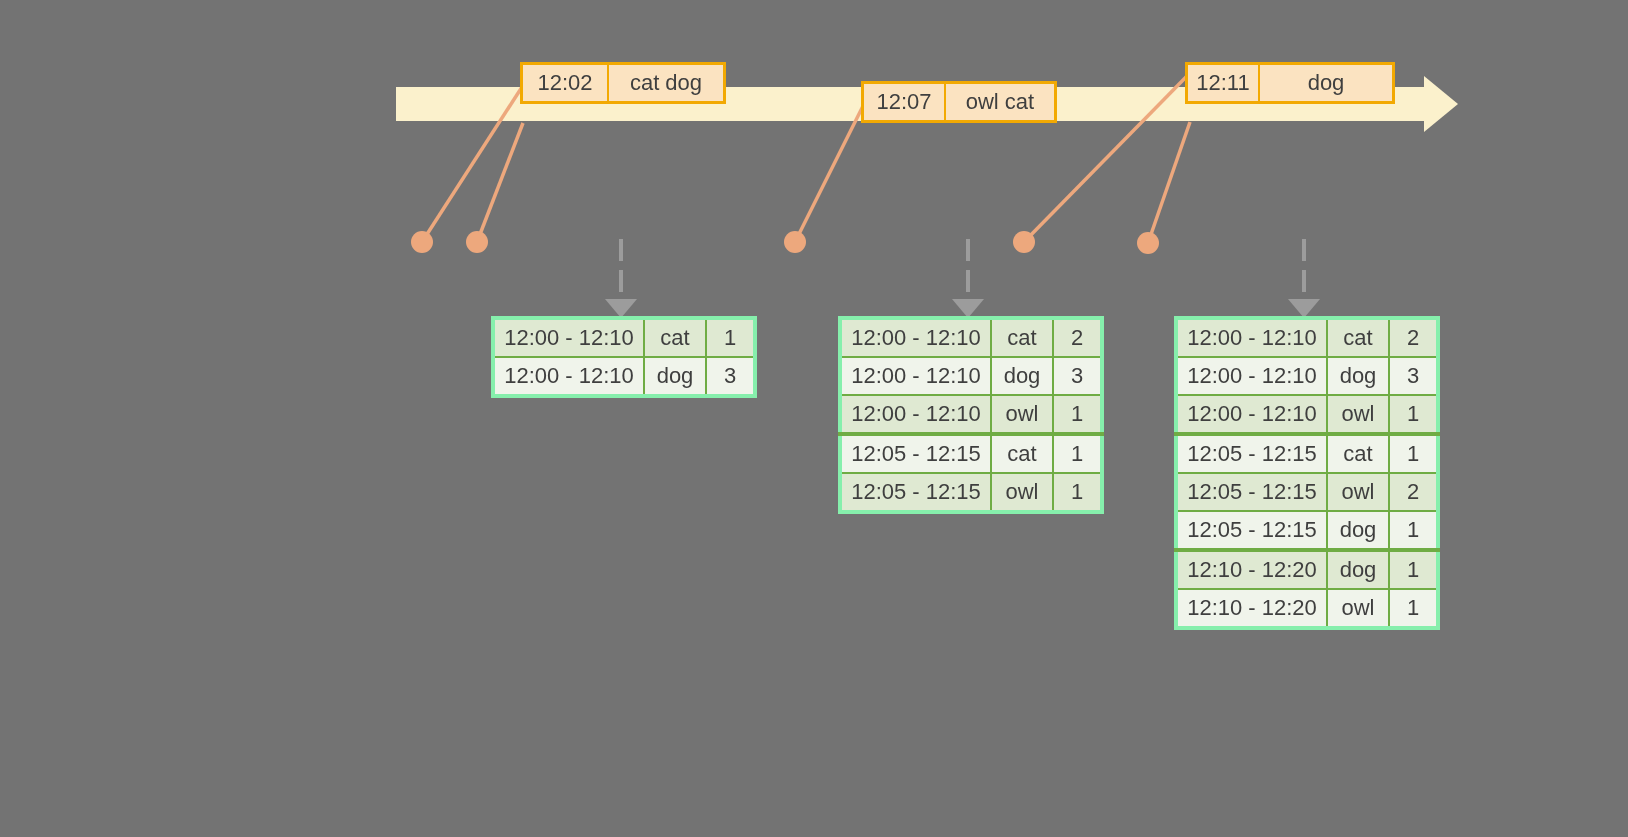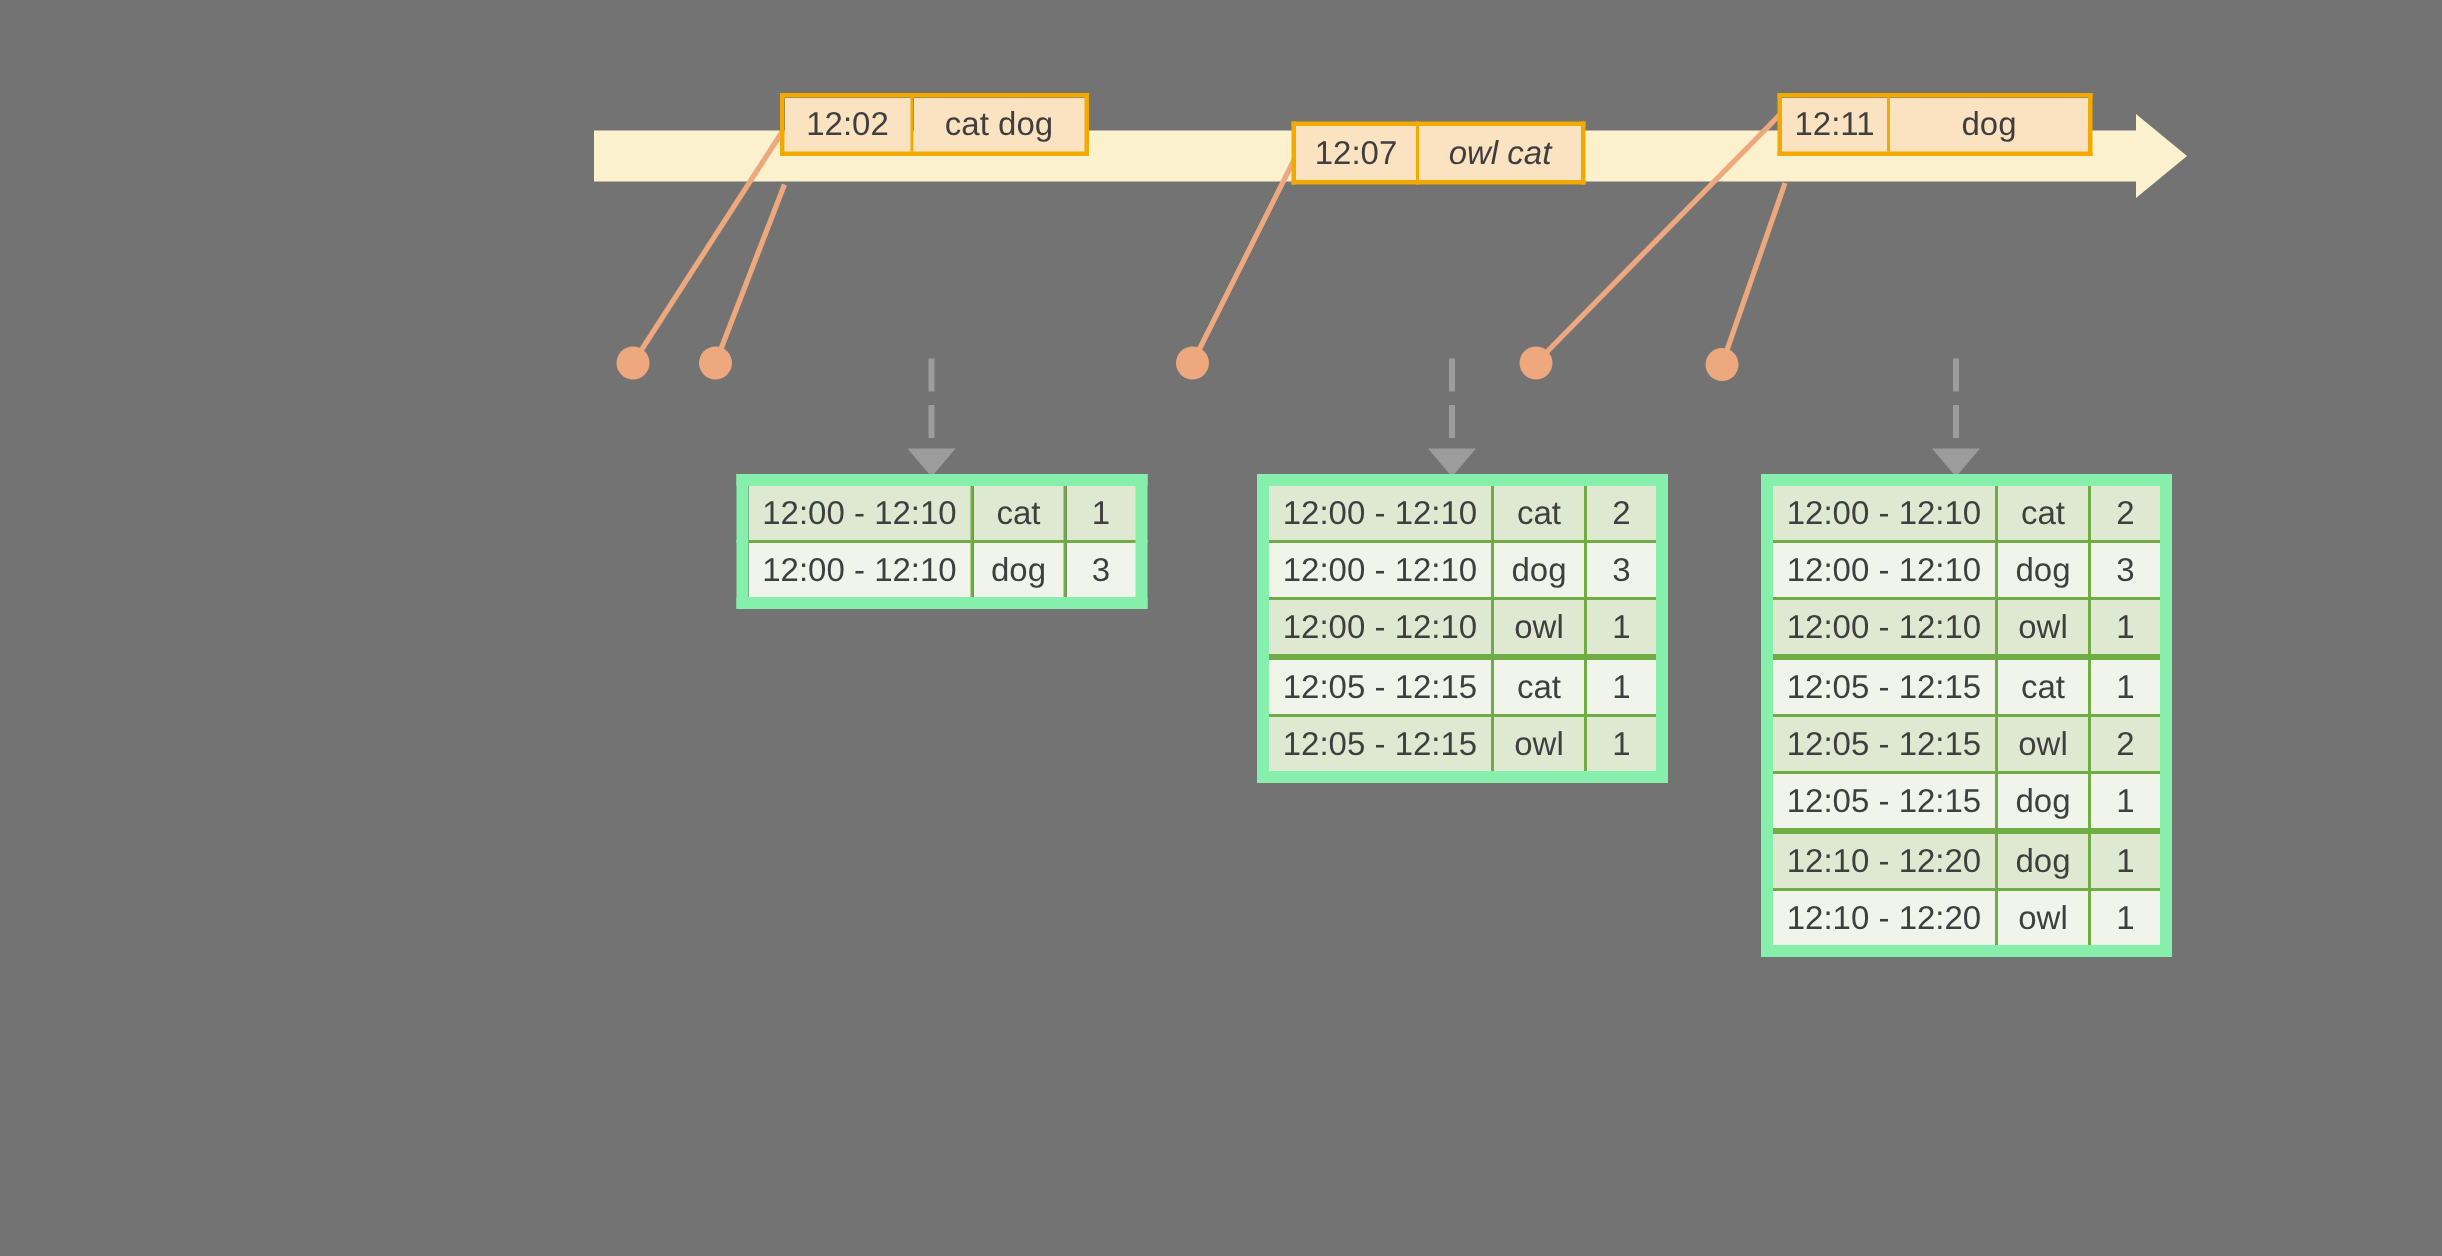--- a/index.html
+++ b/index.html
@@ -17,27 +17,27 @@
   
   .event-table{border:3px solid #F2A902;}
   .event-table td{border:2px solid #F2A902;height:36px;}
   .event-table tr.r-dark td{background:#FBE3C1;}
   .event-table tr.r-light td{background:#FDF3E3;}
   #event-table-1{left:520px;top:62px;}
   #event-table-1 .c-time{width:84px;}
   #event-table-1 .c-words{width:114px;}
   #event-table-2{left:861px;top:81px;}
   #event-table-2 .c-time{width:80px;}
-  #event-table-2 .c-words{width:108px;font-style:italic;}
+  #event-table-2 .c-words{width:108px;}
   #event-table-3{left:1185px;top:62px;}
   #event-table-3 .c-time{width:70px;}
   #event-table-3 .c-words{width:132px;}
 
   
-  .result-table{border:8px solid #86efac;}
+  .result-table{border:4px solid #86efac;}
   .result-table td{border:2px solid #6FAC44;height:36px;}
   .result-table tr.r-dark td{background:#DFE9D2;}
   .result-table tr.r-light td{background:#F0F4EB;}
   .result-table tr.group-start td{border-top:4px solid #6FAC44;}
   .result-table .c-window{width:148px;}
   .result-table .c-word{width:60px;}
   .result-table .c-count{width:46px;}
   #result-table-1{left:491px;top:316px;}
   #result-table-2{left:838px;top:316px;}
   #result-table-3{left:1174px;top:316px;}

